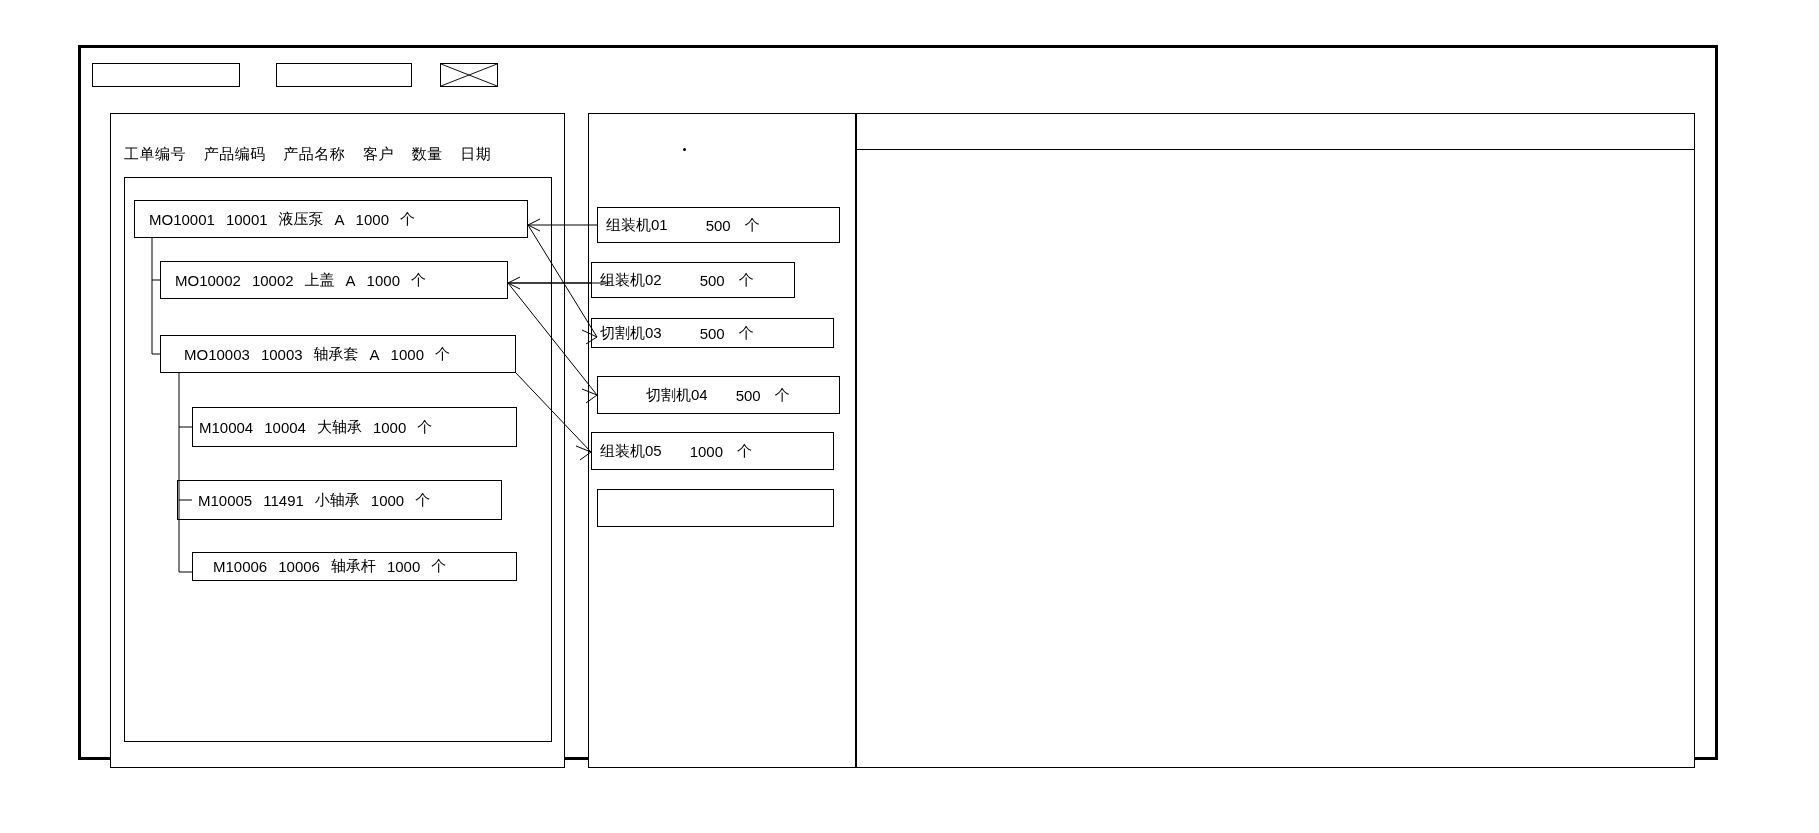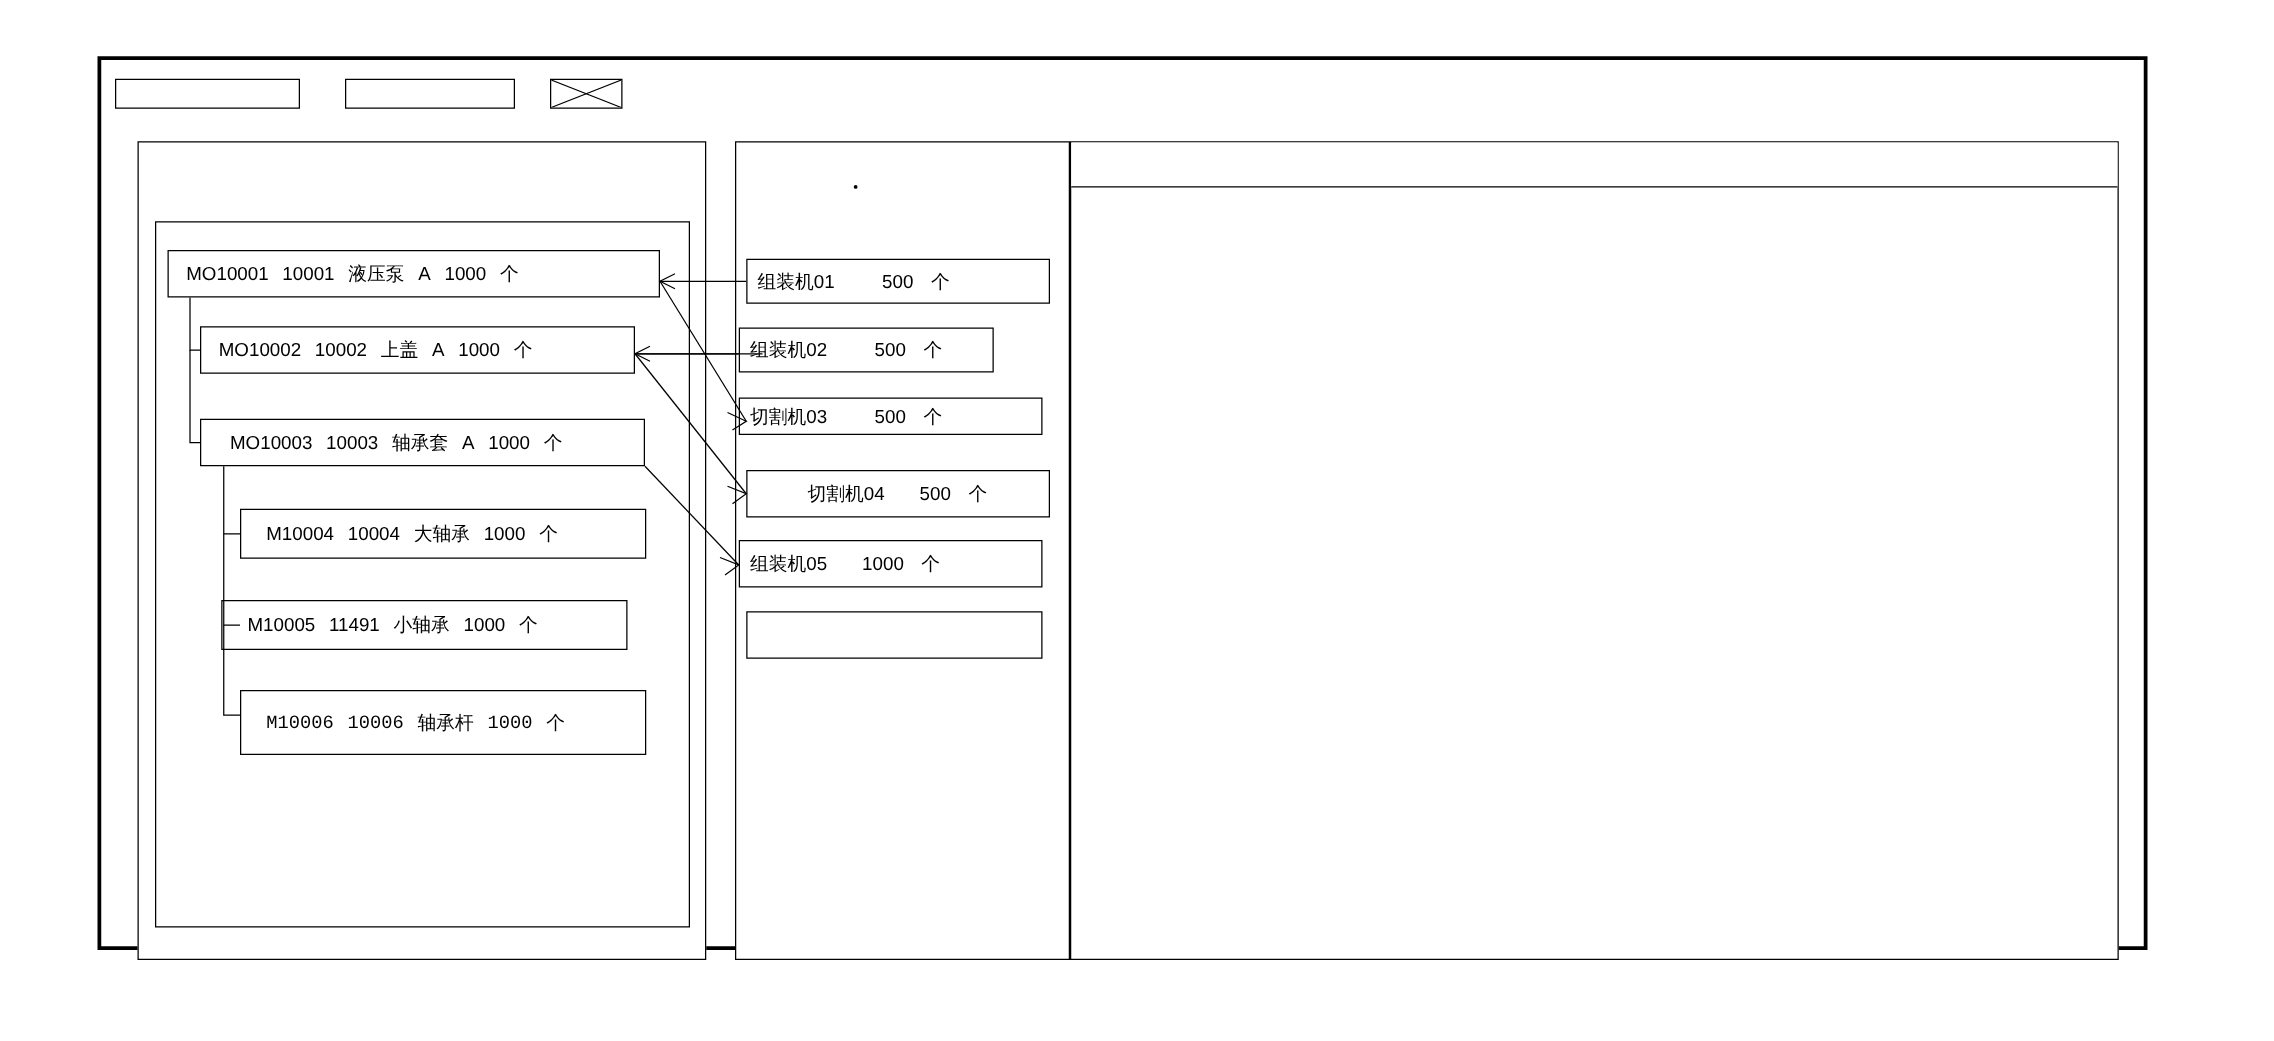--- a/index.html
+++ b/index.html
@@ -126,20 +126,28 @@
     <div class="tb-box" id="tb-box-3">
       <svg class="xmark" viewBox="0 0 58 24" preserveAspectRatio="none">
         <line x1="0" y1="0" x2="58" y2="24"></line>
         <line x1="0" y1="24" x2="58" y2="0"></line>
       </svg>
     </div>
   </div>
 
   <div class="panel" id="left-panel"></div>
 
+  <div class="col-headers">
+    <span>工单编号</span>
+    <span>产品编码</span>
+    <span>产品名称</span>
+    <span>客户</span>
+    <span>数量</span>
+    <span>日期</span>
+  </div>
 
   <div id="tree-container"></div>
 
   <div class="tree-row" style="left:134px;top:200px;width:394px;height:38px;">
     <span class="cell">MO10001</span>
     <span class="cell">10001</span>
     <span class="cell">液压泵</span>
     <span class="cell">A</span>
     <span class="cell">1000</span>
     <span class="cell">个</span>
@@ -156,37 +164,37 @@
 
   <div class="tree-row" style="left:160px;top:335px;width:356px;height:38px;padding-left:23px;">
     <span class="cell">MO10003</span>
     <span class="cell">10003</span>
     <span class="cell">轴承套</span>
     <span class="cell">A</span>
     <span class="cell">1000</span>
     <span class="cell">个</span>
   </div>
 
-  <div class="tree-row" style="left:192px;top:407px;width:325px;height:40px;padding-left:20px;">
+  <div class="tree-row" style="left:192px;top:407px;width:325px;height:40px;padding-left:6px;">
     <span class="cell">M10004</span>
     <span class="cell">10004</span>
     <span class="cell">大轴承</span>
     <span class="cell">1000</span>
     <span class="cell">个</span>
   </div>
 
   <div class="tree-row" style="left:177px;top:480px;width:325px;height:40px;padding-left:20px;">
     <span class="cell">M10005</span>
     <span class="cell">11491</span>
     <span class="cell">小轴承</span>
     <span class="cell">1000</span>
     <span class="cell">个</span>
   </div>
 
-  <div class="tree-row" style="left:192px;top:552px;width:325px;height:52px;padding-left:20px;font-family:Liberation Mono, monospace;">
+  <div class="tree-row" style="left:192px;top:552px;width:325px;height:29px;padding-left:20px;">
     <span class="cell">M10006</span>
     <span class="cell">10006</span>
     <span class="cell">轴承杆</span>
     <span class="cell">1000</span>
     <span class="cell">个</span>
   </div>
 
   <div class="panel" id="mid-panel"></div>
   <div class="mid-dot" style="left:683px;top:148px;"></div>
 

